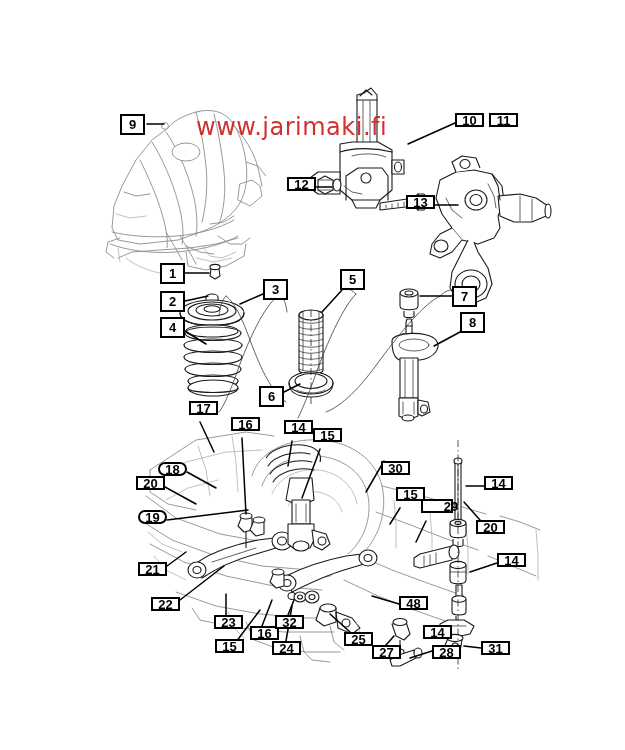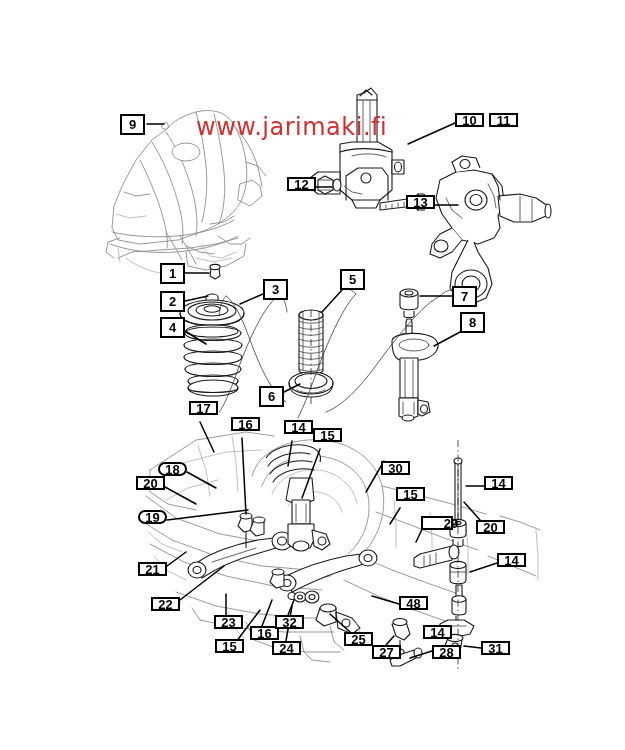--- a/index.html
+++ b/index.html
@@ -515,21 +515,21 @@
       <div class="callout w3" style="left: 151px; top: 597px;">22</div>
       <div class="callout w3" style="left: 214px; top: 615px;">23</div>
       <div class="callout w3" style="left: 215px; top: 639px;">15</div>
       <div class="callout w3" style="left: 250px; top: 626px;">16</div>
       <div class="callout w3" style="left: 275px; top: 615px;">32</div>
       <div class="callout w3" style="left: 272px; top: 641px;">24</div>
       <div class="callout w3" style="left: 344px; top: 632px;">25</div>
       <div class="callout w3" style="left: 399px; top: 596px;">48</div>
       <div class="callout w3" style="left: 381px; top: 461px;">30</div>
       <div class="callout w3" style="left: 396px; top: 487px;">15</div>
-      <div class="callout w3" style="left: 421px; top: 516px; padding-left: 28px;">29</div>
+      <div class="callout w3" style="left: 421px; top: 499px; padding-left: 28px;">29</div>
       <div class="callout w3" style="left: 484px; top: 476px;">14</div>
       <div class="callout w3" style="left: 476px; top: 520px;">20</div>
       <div class="callout w3" style="left: 497px; top: 553px;">14</div>
       <div class="callout w3" style="left: 423px; top: 625px;">14</div>
       <div class="callout w3" style="left: 432px; top: 645px;">28</div>
       <div class="callout w3" style="left: 372px; top: 645px;">27</div>
       <div class="callout w3" style="left: 481px; top: 641px;">31</div>
     </div>
 
 </div>

